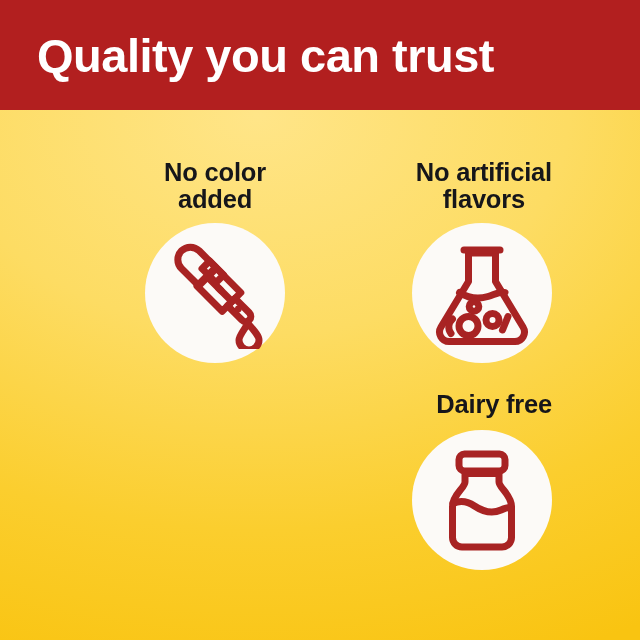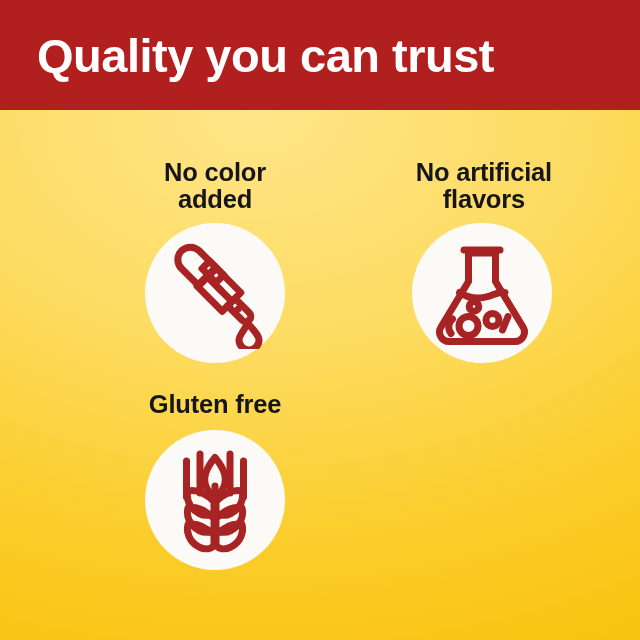--- a/index.html
+++ b/index.html
@@ -148,41 +148,29 @@
           <circle class="icon-stroke" cx="48.0" cy="69.5" r="4.8" stroke-width="6"></circle>
           <circle class="icon-stroke" cx="42.5" cy="89.0" r="9.5" stroke-width="6.5"></circle>
           <circle class="icon-stroke" cx="66.5" cy="83.0" r="6.5" stroke-width="6"></circle>
 
           <path class="icon-stroke" d="M26.5 82.0 A10.5 10.5 0 0 0 25.0 96.5" stroke-width="6"></path>
           <path class="icon-stroke" d="M82.0 79.5 L76.5 93.0" stroke-width="6"></path>
         </svg>
       </div>
     </div>
 
-    <div class="cell cell-r1 cell-c0">
-      <div class="cell-label">Gluten free</div>
+
+    <div class="cell cell-r1 cell-c1">
+      <div class="cell-label">Dairy free</div>
       <div class="circle">
         <svg width="112" height="112" viewBox="0 0 112 112">
 
-          <line class="icon-stroke" x1="27.5" y1="17.0" x2="27.5" y2="53.0" stroke-width="6.5"></line>
-          <line class="icon-stroke" x1="41.0" y1="10.0" x2="41.0" y2="49.0" stroke-width="6.5"></line>
-          <line class="icon-stroke" x1="71.0" y1="10.0" x2="71.0" y2="49.0" stroke-width="6.5"></line>
-          <line class="icon-stroke" x1="84.5" y1="17.0" x2="84.5" y2="53.0" stroke-width="6.5"></line>
+          <rect class="icon-stroke" x="33.0" y="10.0" width="46.0" height="17.0" rx="5.5" stroke-width="7"></rect>
 
-          <line class="icon-stroke" x1="56.0" y1="42.0" x2="56.0" y2="102.0" stroke-width="6.5"></line>
+          <path class="icon-stroke" d="M39.0 29.5 L39.0 38.0 C39.0 44.0 26.5 50.5 26.5 62.5 L26.5 93.5 A9.5 9.5 0 0 0 36.0 103.0 L76.0 103.0 A9.5 9.5 0 0 0 85.5 93.5 L85.5 62.5 C85.5 50.5 73.0 44.0 73.0 38.0 L73.0 29.5 Z" stroke-width="7"></path>
 
-          <path class="icon-stroke" d="M56.0 13.5 C66.5 26.0 68.5 35.5 64.5 43.5 C61.8 48.9 58.8 51.5 56.0 52.0 C53.2 51.5 50.2 48.9 47.5 43.5 C43.5 35.5 45.5 26.0 56.0 13.5 Z" stroke-width="6.5"></path>
-
-          <path class="icon-stroke" d="M55.0 57.5 C45.0 48.0 36.0 45.5 29.0 47.0 C27.0 54.5 30.0 64.0 40.0 69.5 C47.0 73.0 52.5 71.0 55.0 68.0 Z" stroke-width="6.5"></path>
-          <path class="icon-stroke" d="M57.0 57.5 C67.0 48.0 76.0 45.5 83.0 47.0 C85.0 54.5 82.0 64.0 72.0 69.5 C65.0 73.0 59.5 71.0 57.0 68.0 Z" stroke-width="6.5"></path>
-
-          <path class="icon-stroke" d="M55.0 74.5 C45.0 65.0 36.0 62.5 29.0 64.0 C27.0 71.5 30.0 81.0 40.0 86.5 C47.0 90.0 52.5 88.0 55.0 85.0 Z" stroke-width="6.5"></path>
-          <path class="icon-stroke" d="M57.0 74.5 C67.0 65.0 76.0 62.5 83.0 64.0 C85.0 71.5 82.0 81.0 72.0 86.5 C65.0 90.0 59.5 88.0 57.0 85.0 Z" stroke-width="6.5"></path>
-
-          <path class="icon-stroke" d="M55.0 91.0 C45.0 81.5 36.0 79.0 29.0 80.5 C27.0 88.0 30.0 97.5 40.0 103.0 C47.0 106.5 52.5 104.5 55.0 101.5 Z" stroke-width="6.5"></path>
-          <path class="icon-stroke" d="M57.0 91.0 C67.0 81.5 76.0 79.0 83.0 80.5 C85.0 88.0 82.0 97.5 72.0 103.0 C65.0 106.5 59.5 104.5 57.0 101.5 Z" stroke-width="6.5"></path>
+          <path class="icon-stroke" d="M27.0 59.5 C34.5 56.0 41.0 57.0 48.5 62.0 C57.5 68.0 66.5 70.0 75.0 66.0 C79.5 63.9 82.8 63.0 85.2 63.6" stroke-width="6.5"></path>
         </svg>
       </div>
     </div>
-
 
   </div>
 </div>
 
 </body></html>

